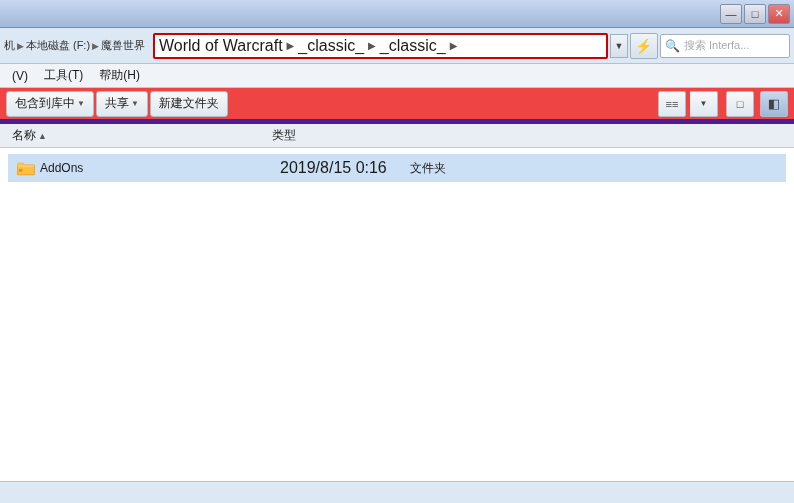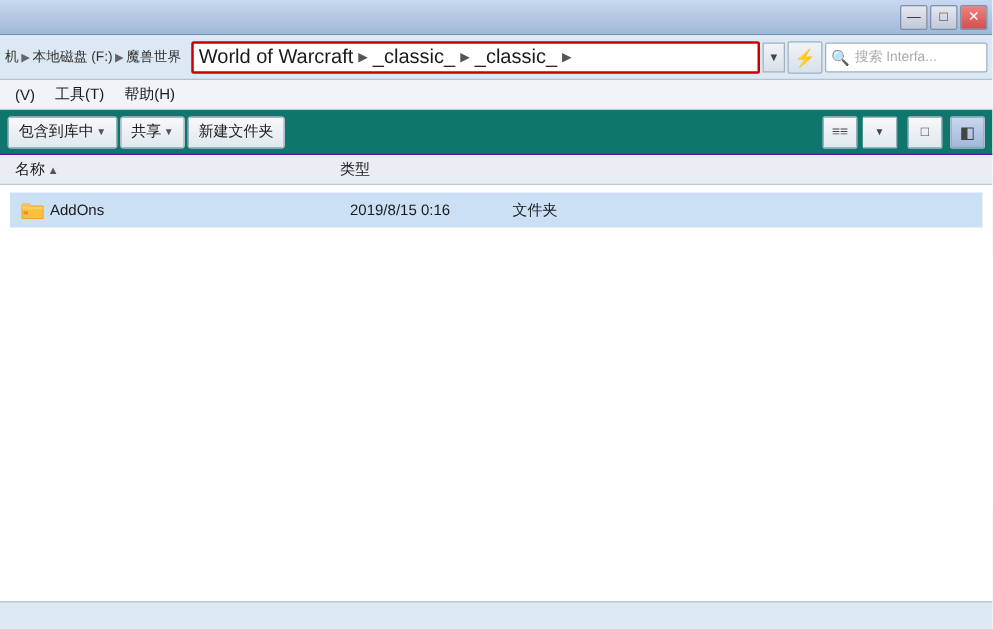--- a/index.html
+++ b/index.html
@@ -121,26 +121,26 @@
     .menu-item {
       padding: 2px 8px;
       font-size: 12px;
       cursor: pointer;
       color: #1a1a1a;
     }
 
     
     .toolbar {
       height: 36px;
-      background: #0f766e;
+      background: #ef4444;
       display: flex;
       align-items: center;
       padding: 0 6px;
       gap: 2px;
-      border-bottom: 1px solid #4c1d95;
+      border-bottom: 5px solid #4c1d95;
     }
 
     .toolbar-btn {
       display: flex;
       align-items: center;
       gap: 2px;
       padding: 3px 8px;
       background: linear-gradient(to bottom, #f8f8f8, #e0e8f0);
       border: 1px solid #b0bcc8;
       border-radius: 3px;
@@ -226,21 +226,21 @@
       height: 16px;
     }
 
     .file-name {
       width: 240px;
       font-size: 12px;
       color: #1a1a1a;
     }
     .file-date {
       width: 130px;
-      font-size: 12px;
+      font-size: 16px;
       color: #1a1a1a;
     }
     .file-type {
       width: 120px;
       font-size: 12px;
       color: #1a1a1a;
     }
     .file-size {
       width: 80px;
       font-size: 12px;

